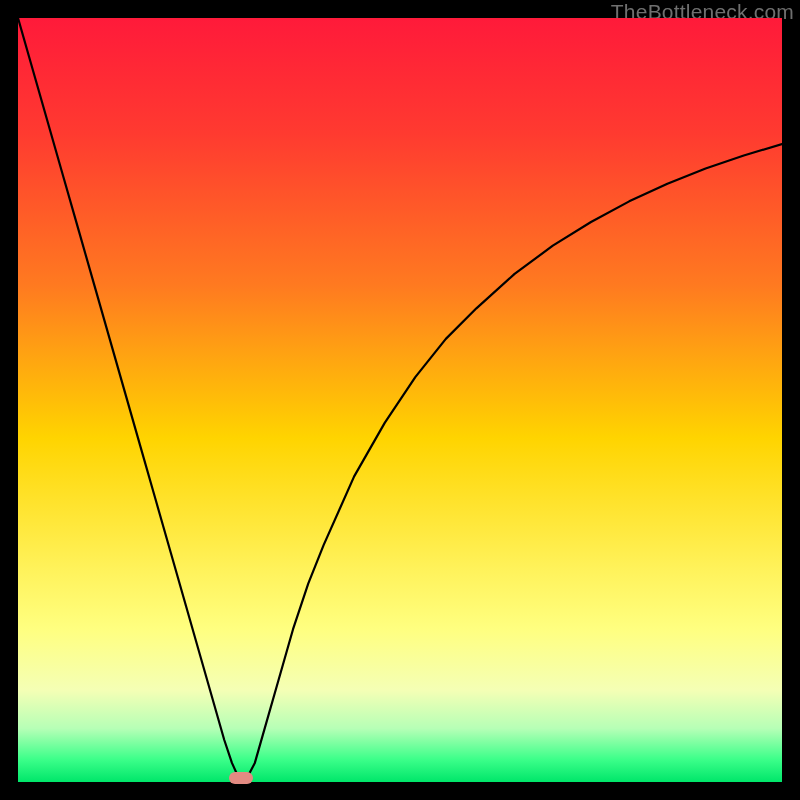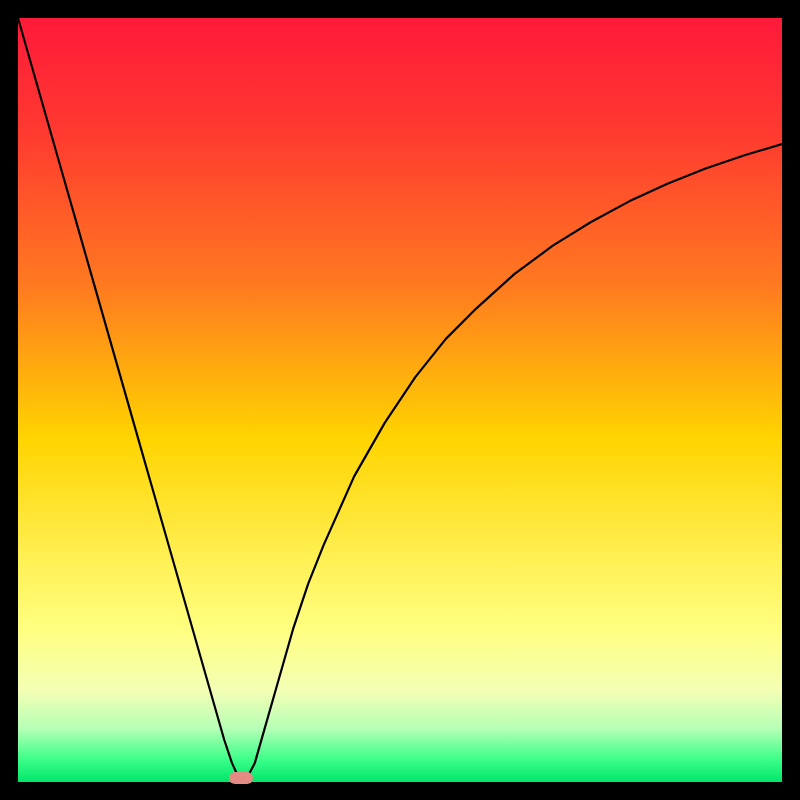--- a/index.html
+++ b/index.html
@@ -51,20 +51,21 @@
     font-size: 21px;
     font-weight: 500;
     letter-spacing: 0.2px;
   }
 </style>
 </head>
 <body>
 
 <div class="stage">
 
+  <div class="watermark">TheBottleneck.com</div>
 
   <div class="plot-frame">
 
     <svg class="bg" viewBox="0 0 764 764" preserveAspectRatio="none">
       <defs>
         <linearGradient id="grad" x1="0" y1="0" x2="0" y2="1">
         <stop offset="0%" stop-color="#ff1a3a"></stop>
             <stop offset="15%" stop-color="#ff3a30"></stop>
             <stop offset="35%" stop-color="#ff7a20"></stop>
             <stop offset="55%" stop-color="#ffd400"></stop>

